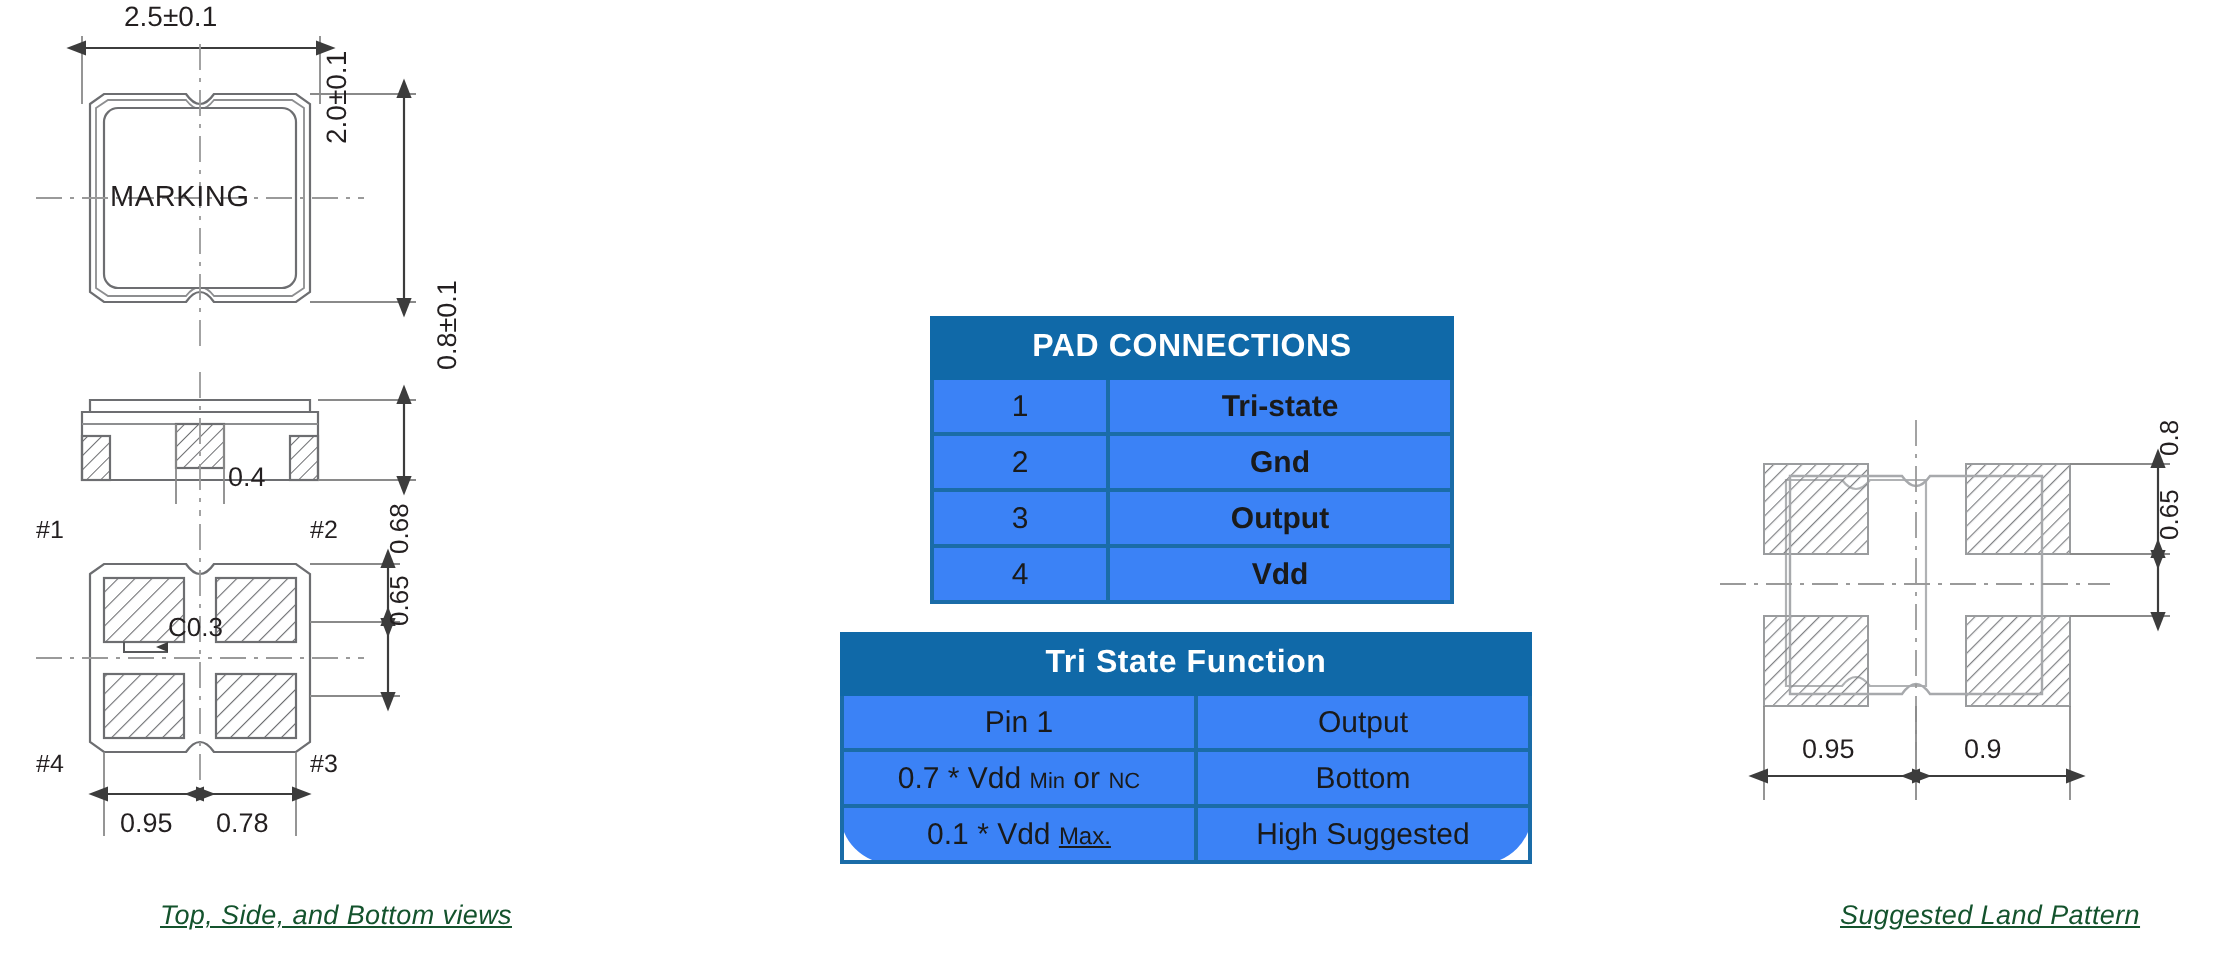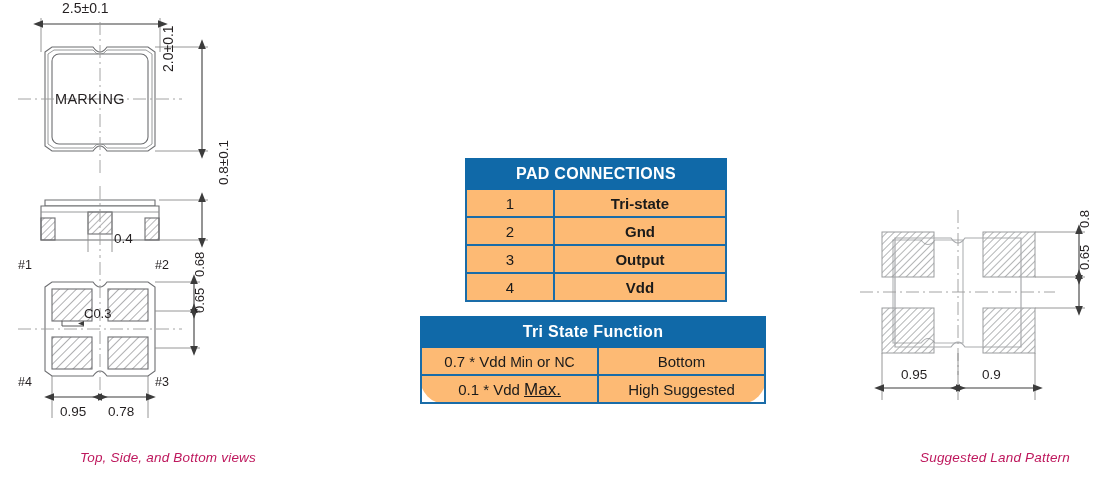--- a/index.html
+++ b/index.html
@@ -1,37 +1,37 @@
 <!DOCTYPE html>
 <html><head>
 <meta charset="utf-8">
 <style>
   html,body{margin:0;padding:0;background:#ffffff;}
   body{width:1111px;height:480px;position:relative;overflow:hidden;
        font-family:"Liberation Sans","DejaVu Sans",sans-serif;color:#231f20;}
   .abs{position:absolute;}
   svg{display:block;}
-  .cap{font-style:italic;font-size:13.5px;color:#be185d;letter-spacing:.2px;}
+  .cap{font-style:italic;font-size:13.5px;color:#14532d;letter-spacing:.2px;text-decoration:underline;}
 
   
-  table.tbl{border-collapse:collapse;background:#fdba74;}
+  table.tbl{border-collapse:collapse;background:#3b82f6;}
   table.tbl td,table.tbl th{border:2px solid #1a6ca8;padding:0;text-align:center;
       font-size:15px;color:#1a1a1a;font-weight:400;line-height:1;}
   table.tbl thead th{background:#1069a8;color:#ffffff;font-weight:bold;
       font-size:16px;letter-spacing:.3px;border-color:#1069a8;}
   #pad-connections-table td{height:26px;}
   #pad-connections-table thead th{height:28px;}
   #pad-connections-table td.num{width:86px;}
   #pad-connections-table td.val{width:170px;font-weight:bold;}
   #tri-state-table td{height:26px;}
   #tri-state-table thead th{height:28px;}
   #tri-state-table td.c1{width:175px;}
   #tri-state-table td.c2{width:165px;}
-  .sm{font-size:14px;}
-  .lg{font-size:17px;text-decoration:underline;}
+  .sm{font-size:11px;}
+  .lg{font-size:12px;text-decoration:underline;}
 </style>
 </head>
 <body>
 
 <div class="abs" style="left:0;top:0;width:260px;height:440px;">
   <svg width="260" height="440" viewBox="0 0 260 440">
     <defs>
       <pattern id="hatch45" width="6" height="6" patternTransform="rotate(45)" patternUnits="userSpaceOnUse">
         <line x1="0" y1="0" x2="0" y2="6" stroke="#6d6e71" stroke-width="1.1"></line>
       </pattern>
@@ -162,20 +162,24 @@
 </table>
 
 <table class="tbl abs" id="tri-state-table" style="left:420px;top:316px;border-radius:26px;">
   <thead>
     <tr>
         <th colspan="2">Tri State Function</th>
       </tr>
   </thead>
   <tbody>
     <tr>
+      <td class="c1">Pin 1</td>
+      <td class="c2">Output</td>
+    </tr>
+    <tr>
       <td class="c1">
         <span>0.7 * Vdd </span><span class="sm">Min</span><span> or </span><span class="sm">NC</span>
       </td>
       <td class="c2">Bottom</td>
     </tr>
     <tr>
       <td class="c1">
         <span>0.1 * Vdd </span><span class="lg">Max.</span>
       </td>
       <td class="c2">High Suggested</td>

